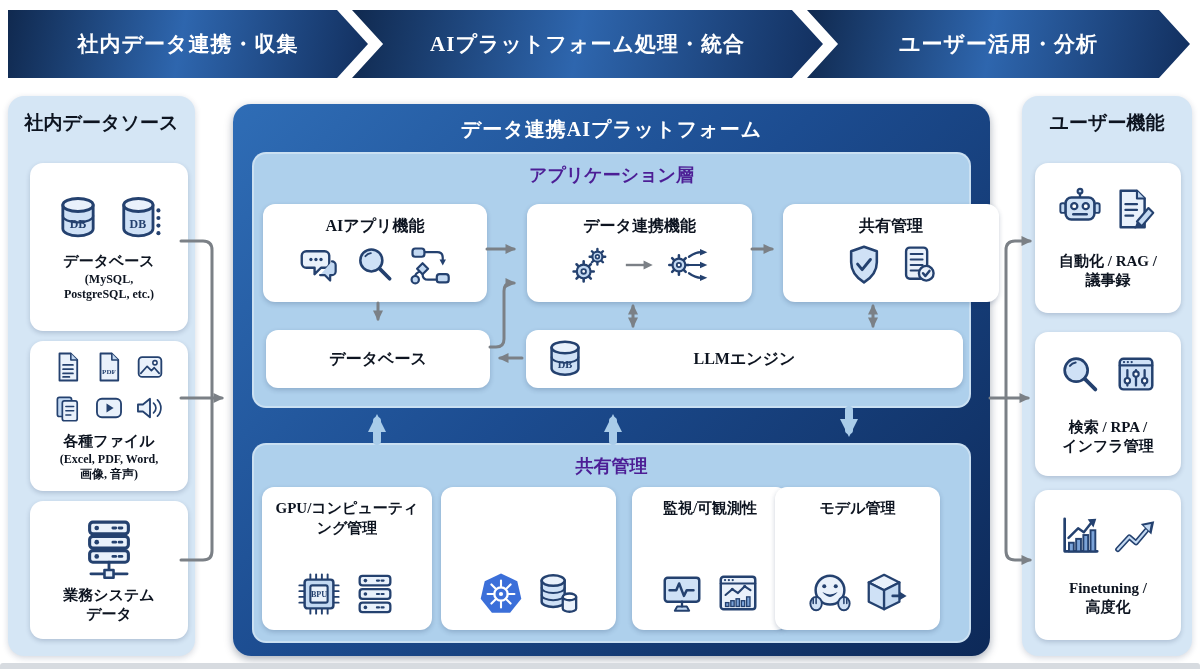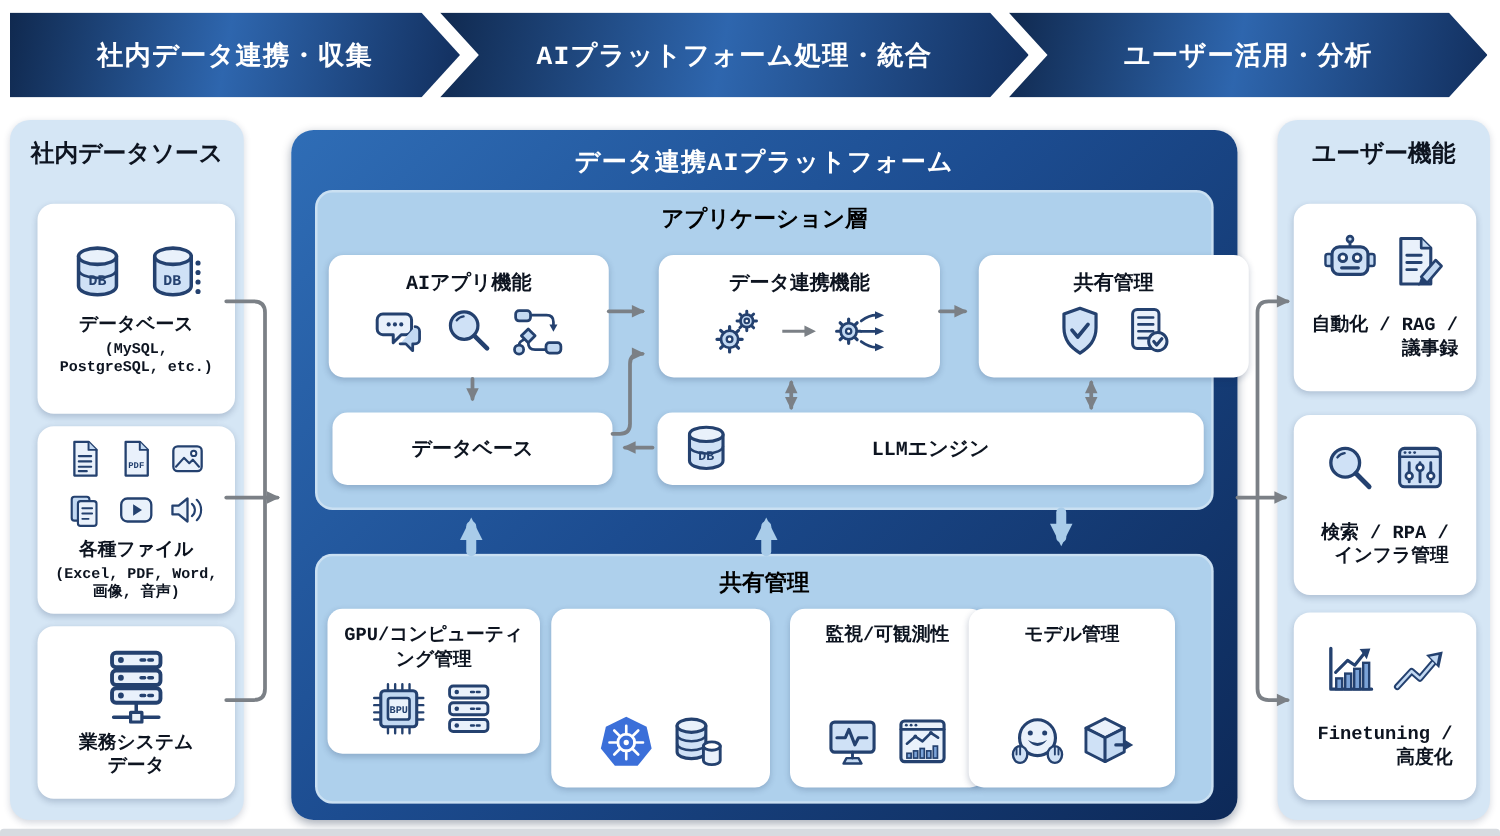--- a/index.html
+++ b/index.html
@@ -1,17 +1,17 @@
 <!DOCTYPE html>
 <html><head>
 <meta charset="utf-8">
 <style>
   html,body{margin:0;padding:0;background:#fff;}
   #canvas{position:relative;width:1200px;height:669px;background:#ffffff;overflow:hidden;
-          font-family:Liberation Mono, monospace;color:#0d1420;}
+          font-family:Liberation Serif, serif;color:#0d1420;}
   .pre{white-space:pre-line;}
 
   
   .banner{position:absolute;top:10px;height:68px;display:flex;align-items:center;justify-content:center;
           background:linear-gradient(100deg,#10294f 0%,#2e66ae 48%,#122f5e 100%);
           color:#fff;font-size:21px;font-weight:bold;letter-spacing:1px;}
   #banner1{left:8px;width:360px;clip-path:polygon(0 0,91.4% 0,100% 50%,91.4% 100%,0 100%);}
   #banner2{left:352px;width:471px;clip-path:polygon(0 0,93.4% 0,100% 50%,93.4% 100%,0 100%,6.6% 50%);}
   #banner3{left:807px;width:383px;clip-path:polygon(0 0,91.9% 0,100% 50%,91.9% 100%,0 100%,8.1% 50%);}
 
@@ -37,54 +37,54 @@
   #lcard1 .ic svg{width:52px;height:52px;}
   #lcard2 .icon-row{gap:7px;width:130px;}
   #lcard2 .ic svg{width:34px;height:34px;}
   #lcard3 .ic svg{width:62px;height:62px;}
 
   
   #rcard1{left:13px;top:67px;width:146px;height:150px;}
   #rcard2{left:13px;top:236px;width:146px;height:144px;}
   #rcard3{left:13px;top:394px;width:146px;height:150px;}
   #right-panel .ic svg{width:46px;height:46px;}
-  #right-panel .label{margin-top:20px;text-align:right;}
+  #right-panel .label{margin-top:20px;}
 
   
   #platform{position:absolute;left:233px;top:104px;width:757px;height:552px;border-radius:18px;
             background:linear-gradient(135deg,#2f6db6 0%,#1c4c90 45%,#0d2958 100%);
             box-shadow:0 3px 8px rgba(10,25,55,.35);}
   #platform-title{position:absolute;top:12px;left:0;right:0;text-align:center;color:#fff;
                   font-size:20px;font-weight:bold;letter-spacing:1px;}
   .layer{position:absolute;left:19px;width:719px;background:#aed0ec;border-radius:14px;
          border:2px solid rgba(255,255,255,.35);box-sizing:border-box;}
   #app-layer{top:48px;height:256px;}
   #infra-layer{top:339px;height:200px;}
-  .layer-title{position:absolute;top:9px;left:0;right:0;text-align:center;font-size:18px;font-weight:bold;color:#000000;}
+  .layer-title{position:absolute;top:9px;left:0;right:0;text-align:center;font-size:18px;font-weight:bold;color:#4c1d95;}
 
   
   .pcard{position:absolute;background:#fff;border-radius:12px;box-shadow:0 2px 5px rgba(20,40,80,.22);
          text-align:center;}
   .pcard .title{font-weight:bold;font-size:16px;margin-top:12px;}
   #card-ai{left:30px;top:100px;width:224px;height:98px;}
   #card-dl{left:294px;top:100px;width:225px;height:98px;}
   #card-sm{left:550px;top:100px;width:216px;height:98px;}
   #card-ai .icon-row,#card-dl .icon-row,#card-sm .icon-row{margin-top:6px;}
   #card-ai .ic svg,#card-sm .ic svg{width:44px;height:44px;}
   #card-dl .ic svg{width:44px;height:44px;}
   #card-dl .ic[data-name="arrow-right-icon"] svg{width:34px;height:34px;}
 
   #card-db{left:33px;top:226px;width:224px;height:58px;display:flex;align-items:center;justify-content:center;}
   #card-llm{left:293px;top:226px;width:437px;height:58px;display:flex;align-items:center;justify-content:center;}
   #card-db .label,#card-llm .label{font-weight:bold;font-size:16px;}
   #card-llm .llm-icon{position:absolute;left:16px;top:6px;}
   #card-llm .llm-icon svg{width:46px;height:46px;}
 
   
-  #icard1{left:29px;top:383px;width:170px;height:116px;}
+  #icard1{left:29px;top:383px;width:170px;height:143px;}
   #icard2{left:208px;top:383px;width:175px;height:143px;}
   #icard3{left:399px;top:383px;width:156px;height:143px;}
   #icard4{left:542px;top:383px;width:165px;height:143px;}
   .icard .title{font-weight:bold;font-size:15px;line-height:1.3;margin-top:12px;}
   .icard .icon-row{position:absolute;bottom:13px;left:0;right:0;}
   .icard .ic svg{width:46px;height:46px;}
 
   
   #overlay{position:absolute;left:0;top:0;width:1200px;height:669px;pointer-events:none;z-index:6;}
 

